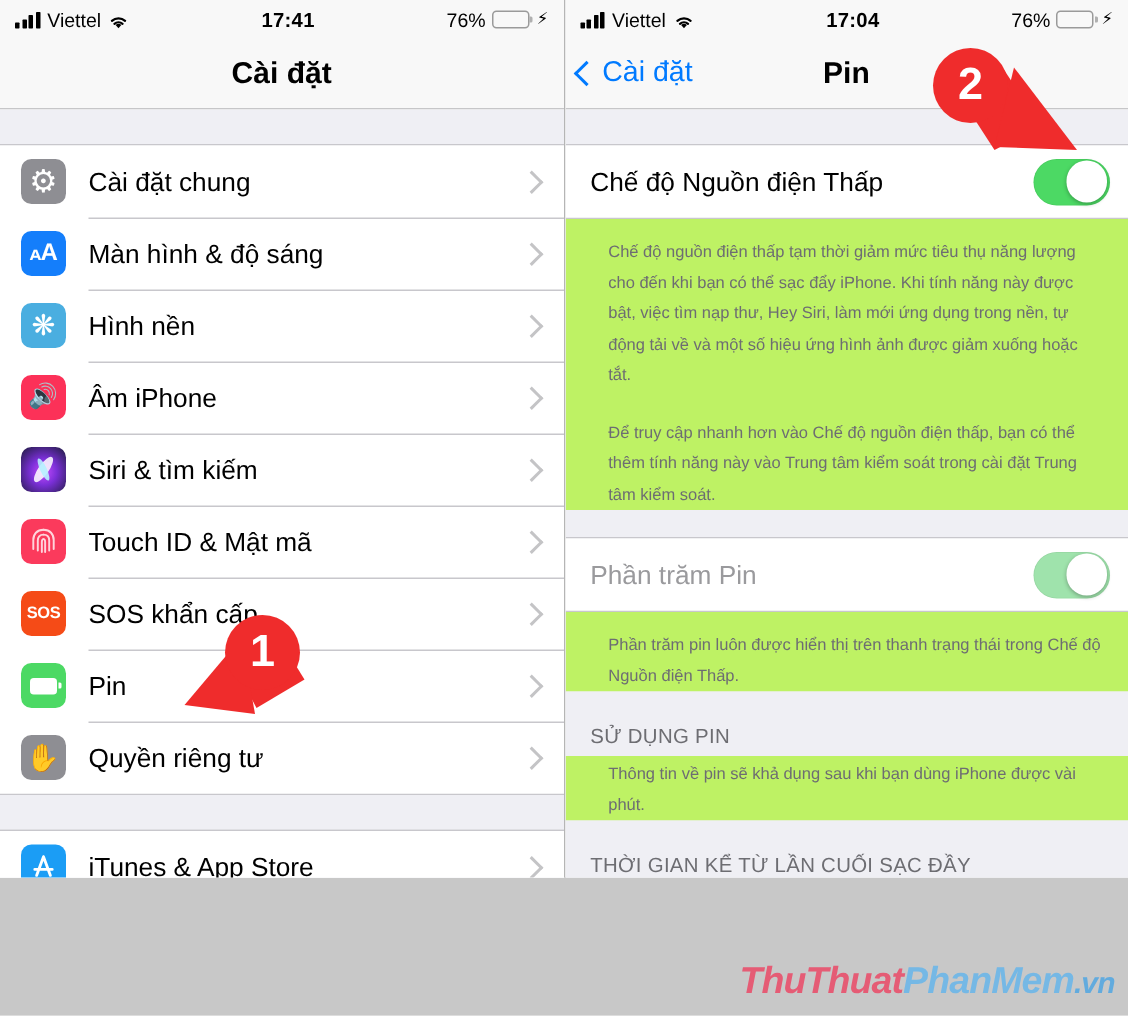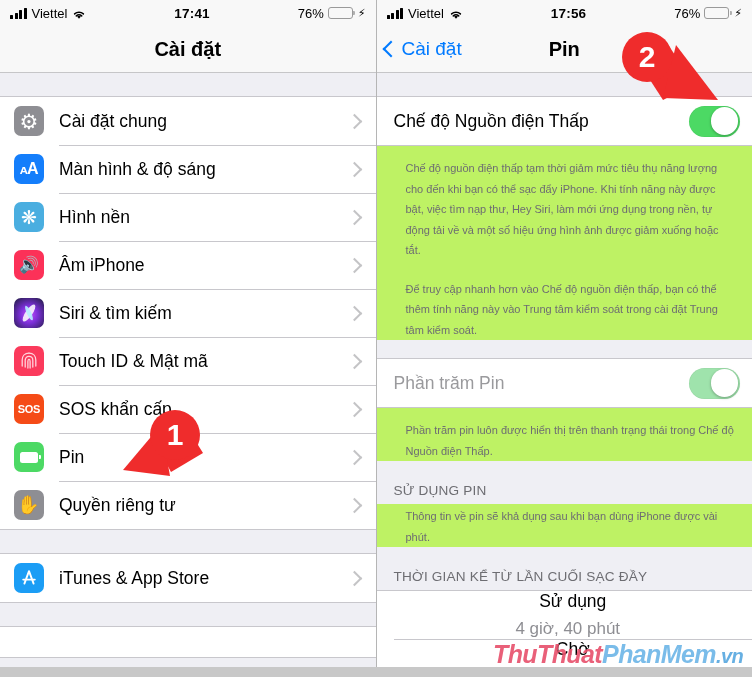--- a/index.html
+++ b/index.html
@@ -5,21 +5,21 @@
   html,body{margin:0;padding:0;}
   body{
     width:752px;height:677px;
     background:#ffffff;
     font-family:"Liberation Sans","DejaVu Sans",sans-serif;
     overflow:hidden;
     -webkit-font-smoothing:antialiased;
   }
   .screenshot{position:relative;width:752px;height:677px;display:flex;background:#c8c8c8;}
 
-  .phone{position:relative;width:376px;height:667px;background:#ffffff;overflow:hidden;}
+  .phone{position:relative;width:376px;height:585px;background:#ffffff;overflow:hidden;}
   .phone.left{border-right:1px solid #b5b5b5;}
 
   
   .statusbar{
     height:26px;width:100%;
     background:#f8f8f8;
     display:flex;align-items:center;
     padding:0 10px;box-sizing:border-box;
     font-size:13px;color:#000;
   }
@@ -315,21 +315,21 @@
           </span>
         <span class="carrier">Viettel</span>
         <span class="wifi">
           <svg width="14" height="11" viewBox="0 0 14 11">
             <path d="M7 9.8 L5.1 7.6 A3 3 0 0 1 8.9 7.6 Z" fill="#000"></path>
             <path d="M2.6 4.9 A6.6 6.6 0 0 1 11.4 4.9" stroke="#000" stroke-width="1.5" fill="none" stroke-linecap="round"></path>
             <path d="M4.3 6.9 A4.1 4.1 0 0 1 9.7 6.9" stroke="#000" stroke-width="1.5" fill="none" stroke-linecap="round"></path>
           </svg>
         </span>
       </div>
-      <div class="sb-center">17:56</div>
+      <div class="sb-center">17:04</div>
       <div class="sb-right">
         <span class="pct">76%</span>
         <span class="battery"><span class="fill" style="width:76%"></span></span>
         <span class="bolt">⚡</span>
       </div>
     </div>
 
     <div class="navbar">
       <div class="nav-back">
         <span class="chev-left"></span>

